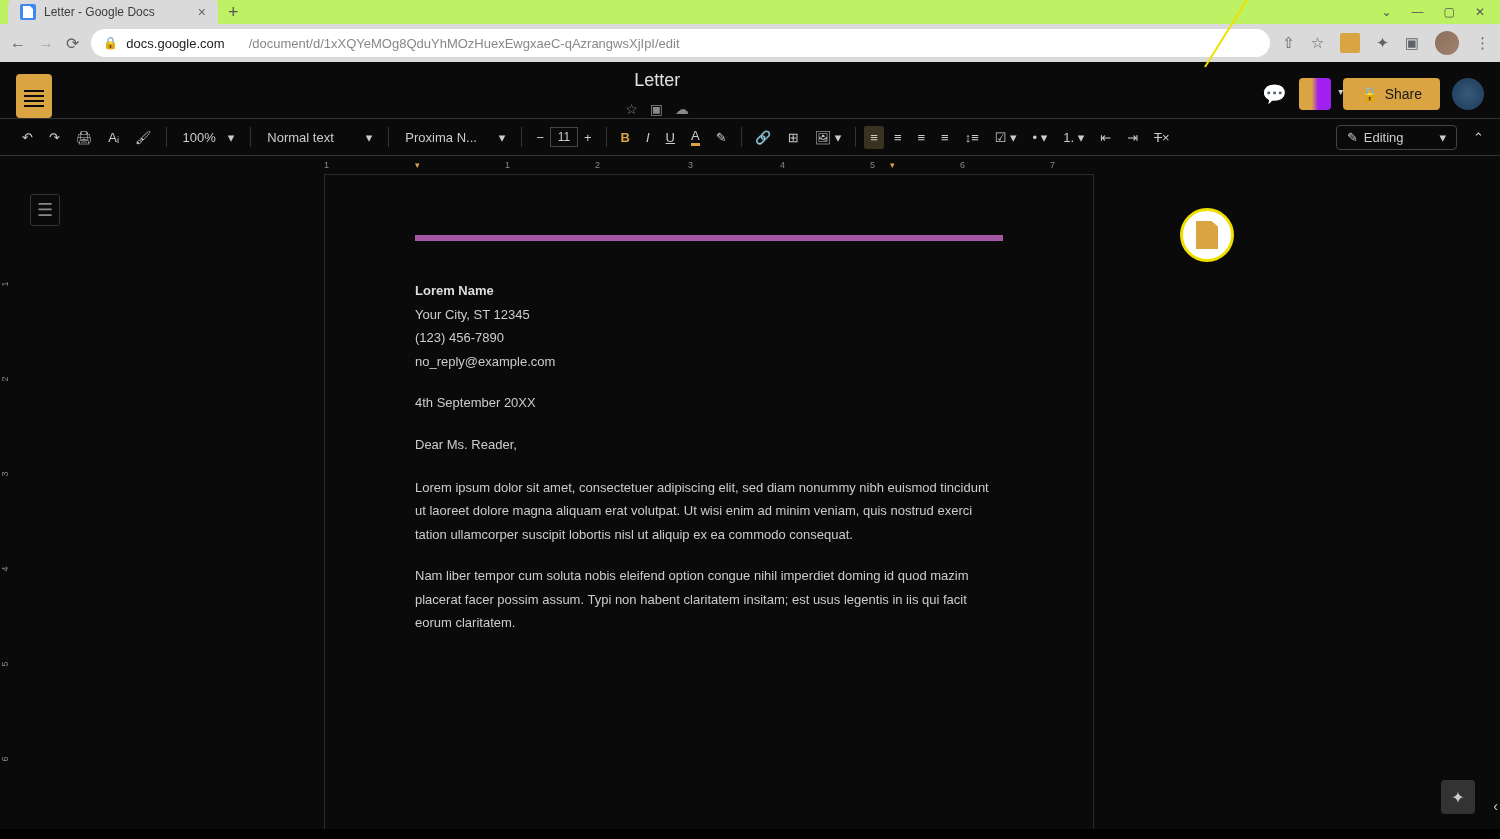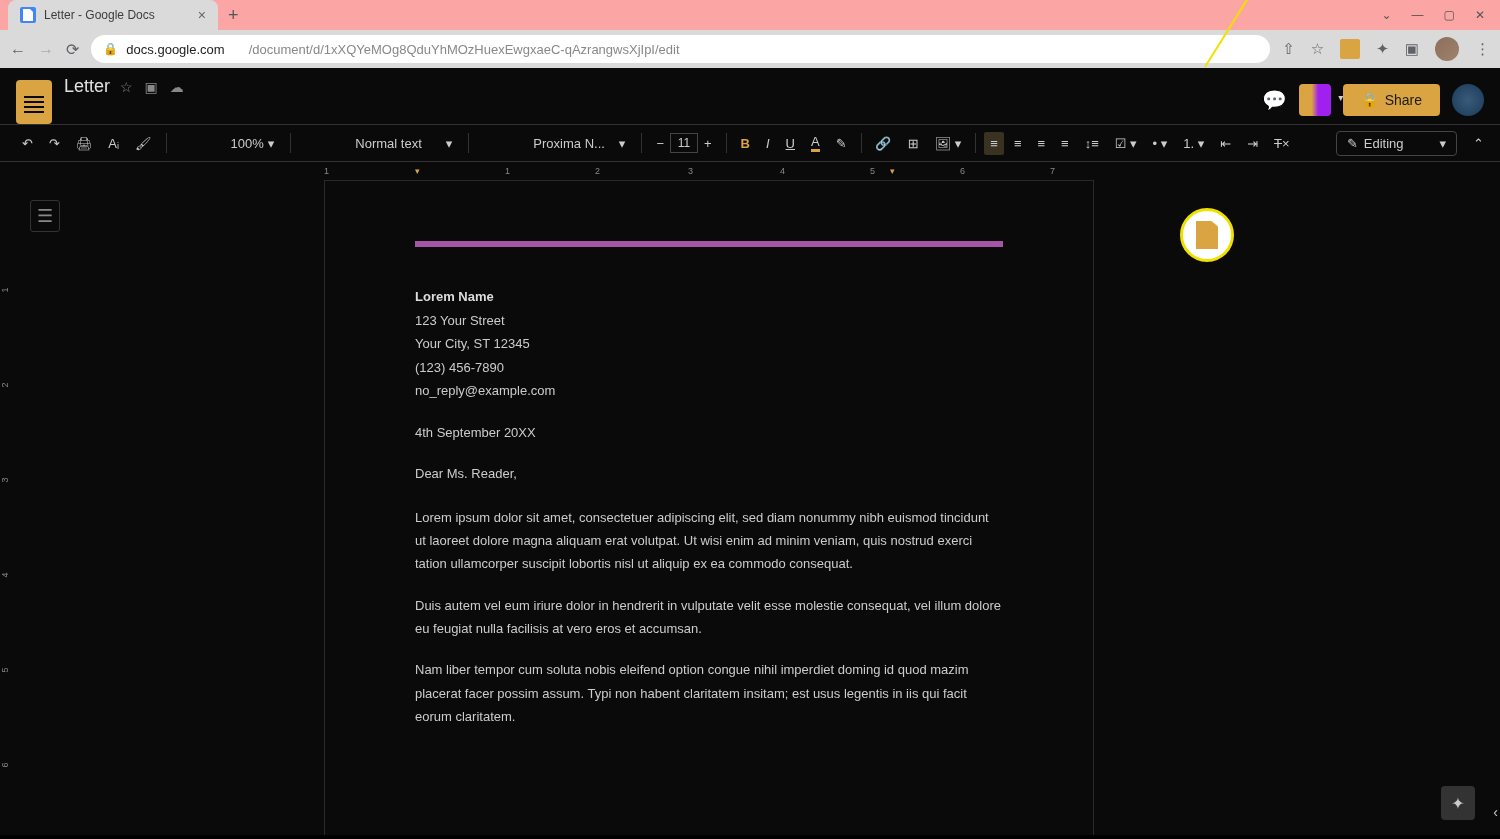--- a/index.html
+++ b/index.html
@@ -1,19 +1,19 @@
 <!DOCTYPE html>
 <html><head>
 <meta charset="utf-8">
 <style>
 * { margin: 0; padding: 0; box-sizing: border-box; font-family: Arial, sans-serif; }
 body { width: 1500px; height: 839px; background: #000; overflow: hidden; position: relative; }
 
 
-.browser-top { background: #fca5a5; height: 30px; display: flex; align-items: center; }
+.browser-top { background: #bef264; height: 24px; display: flex; align-items: center; }
 .tab { background: #dadada; height: 30px; padding: 0 12px; display: flex; align-items: center; gap: 8px; border-radius: 8px 8px 0 0; margin-left: 8px; min-width: 210px; }
 .tab-favicon { width: 16px; height: 16px; background: #4285f4; border-radius: 2px; display: flex; align-items: center; justify-content: center; }
 .tab-favicon::before { content: ''; width: 10px; height: 12px; background: #fff; clip-path: polygon(0 0, 70% 0, 100% 25%, 100% 100%, 0 100%); }
 .tab-title { font-size: 12px; color: #3c3c3c; flex: 1; }
 .tab-close { font-size: 14px; color: #666; cursor: pointer; }
 .new-tab { margin-left: 10px; font-size: 18px; color: #555; cursor: pointer; }
 .window-controls { margin-left: auto; display: flex; gap: 20px; padding-right: 15px; color: #555; }
 .window-controls span { cursor: pointer; font-size: 12px; }
 
 .address-row { background: #dadada; height: 38px; display: flex; align-items: center; padding: 0 10px; gap: 12px; }
@@ -25,39 +25,39 @@
 .toolbar-icons { display: flex; gap: 16px; align-items: center; color: #5f6368; }
 .toolbar-icons > * { cursor: pointer; font-size: 15px; }
 .ext-icon { width: 20px; height: 20px; background: #d9a441; border-radius: 2px; display: flex; align-items: center; justify-content: center; }
 .profile-pic { width: 24px; height: 24px; border-radius: 50%; background: linear-gradient(135deg, #8b6f5c, #a0826d); }
 
 
 .docs-header { background: #0a0a0a; padding: 8px 16px 0; display: flex; align-items: flex-start; gap: 12px; }
 .docs-logo { width: 36px; height: 44px; background: #d9a441; border-radius: 4px; display: flex; align-items: center; justify-content: center; position: relative; margin-top: 4px; }
 .docs-logo::before { content: ''; width: 20px; height: 2px; background: #0a0a0a; box-shadow: 0 5px 0 #0a0a0a, 0 10px 0 #0a0a0a, 0 -5px 0 #0a0a0a; }
 .docs-title-area { flex: 1; }
-.title-row { display: flex; align-items: center; gap: 10px; }
+.title-row { display: flex; align-items: center; gap: 10px; flex-direction: column; }
 .doc-title { font-size: 18px; color: #e0e0e0; }
 .title-icons { display: flex; gap: 12px; color: #888; font-size: 14px; }
 .title-icons > * { cursor: pointer; }
 .menu-row { display: flex; gap: 2px; margin-top: 4px; font-size: 13px; }
 .menu-item { color: #ccc; padding: 4px 8px; cursor: pointer; }
 .last-edit { color: #888; text-decoration: underline; margin-left: 8px; padding: 4px 8px; }
 .header-right { display: flex; align-items: center; gap: 12px; margin-top: 8px; }
 .comment-btn { color: #ccc; font-size: 20px; cursor: pointer; }
 .meet-btn { width: 32px; height: 32px; background: linear-gradient(90deg, #d9a441 40%, #a020f0 60%); border-radius: 4px; cursor: pointer; position: relative; }
 .meet-btn::after { content: '▾'; position: absolute; right: -12px; color: #ccc; font-size: 10px; top: 8px; }
 .share-btn { background: #d9a441; color: #1a1a1a; padding: 8px 18px; border-radius: 4px; font-size: 14px; font-weight: 500; display: flex; align-items: center; gap: 6px; cursor: pointer; }
 .avatar { width: 32px; height: 32px; border-radius: 50%; background: radial-gradient(circle, #3a5a7a, #1a3a5a); cursor: pointer; }
 
 
 .toolbar { background: #0a0a0a; border-top: 1px solid #333; border-bottom: 1px solid #333; height: 38px; display: flex; align-items: center; padding: 0 16px; gap: 4px; color: #ccc; font-size: 13px; }
 .tool-btn { padding: 4px 6px; cursor: pointer; color: #ccc; display: flex; align-items: center; }
 .tool-sep { width: 1px; height: 20px; background: #333; margin: 0 4px; }
-.tool-select { display: flex; align-items: center; gap: 4px; padding: 4px 8px; cursor: pointer; margin-left: 48px; }
+.tool-select { display: flex; align-items: center; gap: 12px; padding: 4px 8px; cursor: pointer; }
 .font-size-ctrl { display: flex; align-items: center; }
 .font-size-ctrl input { width: 28px; background: transparent; border: 1px solid #444; color: #ccc; text-align: center; padding: 2px; font-size: 12px; }
 .edit-mode { margin-left: auto; display: flex; align-items: center; gap: 6px; border: 1px solid #444; padding: 4px 10px; border-radius: 4px; cursor: pointer; }
 .collapse-btn { margin-left: 12px; cursor: pointer; }
 
 
 .ruler { background: #0a0a0a; height: 18px; display: flex; align-items: center; padding-left: 324px; font-size: 9px; color: #888; position: relative; }
 .ruler-mark { position: absolute; }
 
 
@@ -223,33 +223,31 @@
     <span class="left-ruler-mark" style="top:390px">4</span>
     <span class="left-ruler-mark" style="top:485px">5</span>
     <span class="left-ruler-mark" style="top:580px">6</span>
   </div>
   <div class="outline-btn">☰</div>
   <div class="page">
     <div class="purple-bar"></div>
     <div class="doc-text">
       <div class="section">
         <p class="bold">Lorem Name</p>
-        <p>123 Your Street</p>
         <p>Your City, ST 12345</p>
         <p>(123) 456-7890</p>
         <p>no_reply@example.com</p>
       </div>
       <div class="section">
         <p>4th September 20XX</p>
       </div>
       <div class="section" style="margin-top:15px">
         <p>Dear Ms. Reader,</p>
       </div>
       <p class="para">Lorem ipsum dolor sit amet, consectetuer adipiscing elit, sed diam nonummy nibh euismod tincidunt ut laoreet dolore magna aliquam erat volutpat. Ut wisi enim ad minim veniam, quis nostrud exerci tation ullamcorper suscipit lobortis nisl ut aliquip ex ea commodo consequat.</p>
-      <p class="para">Duis autem vel eum iriure dolor in hendrerit in vulputate velit esse molestie consequat, vel illum dolore eu feugiat nulla facilisis at vero eros et accumsan.</p>
       <p class="para">Nam liber tempor cum soluta nobis eleifend option congue nihil imperdiet doming id quod mazim placerat facer possim assum. Typi non habent claritatem insitam; est usus legentis in iis qui facit eorum claritatem.</p>
     </div>
   </div>
   <div class="explore-btn">✦</div>
   <div class="side-toggle">‹</div>
 </div>
 
 <div class="highlight-line"></div>
 <div class="highlight-circle">
   <div class="highlight-circle-inner"></div>

